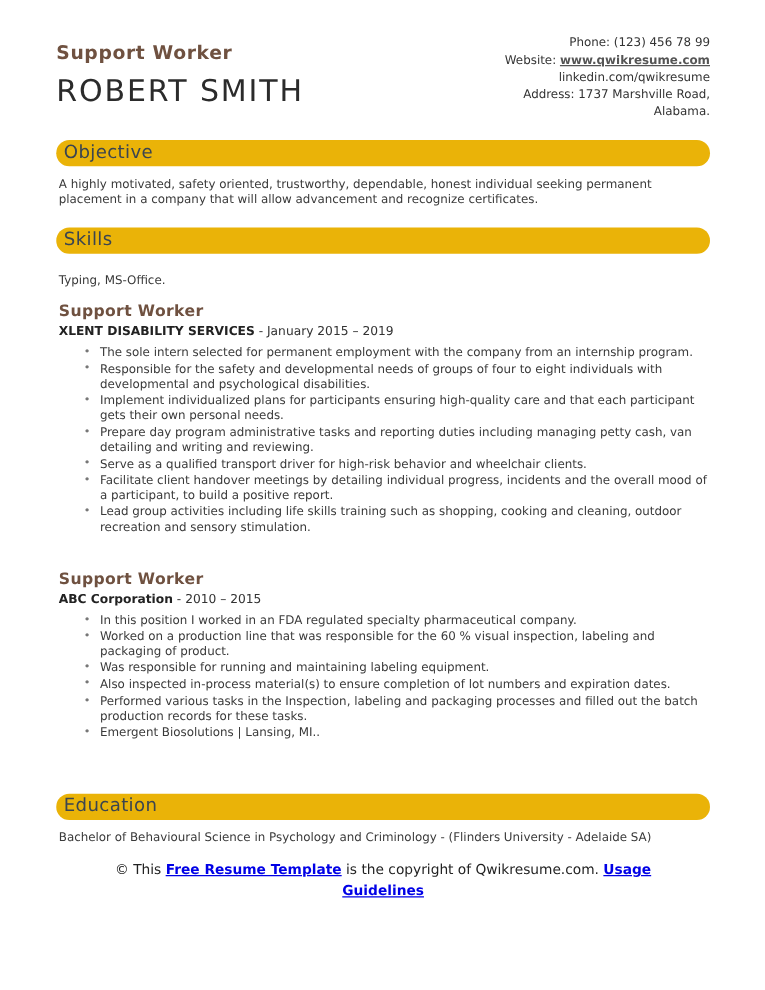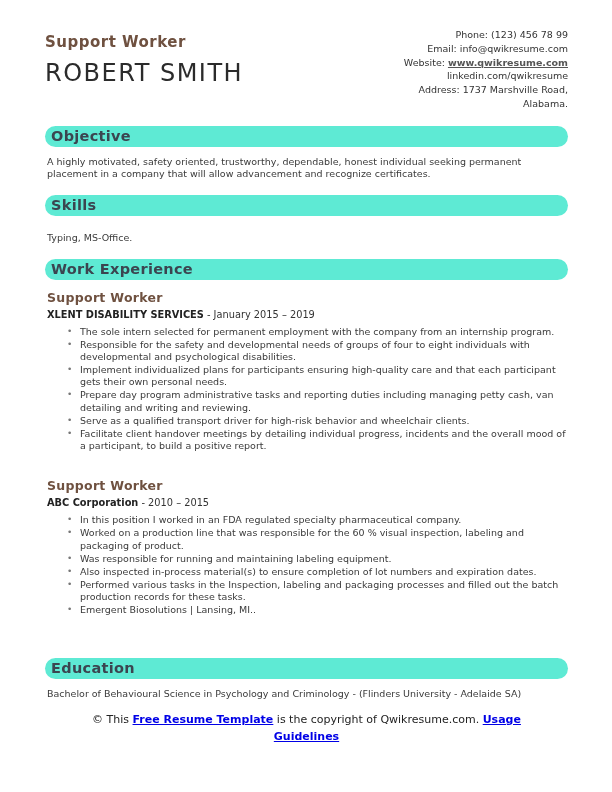--- a/index.html
+++ b/index.html
@@ -27,22 +27,22 @@
     letter-spacing: 1.5px; margin-top: 8px;
   }
   .contact {
     width: 172px; text-align: right; font-size: 9.5px;
     line-height: 1.45; color: #333333;
   }
   .contact a { color: #555555; text-decoration: underline; font-weight: bold; }
 
   
   .section-bar {
-    background: #5eead4; color: #3b4550;
-    font-size: 14.5px; font-weight: bold; letter-spacing: 0.3px;
+    background: #eab308; color: #3b4550;
+    font-size: 14.5px; font-weight: normal; letter-spacing: 0.3px;
     padding: 2px 6px 3px 6px;
   }
   .para {
     font-size: 9.5px; line-height: 1.3; color: #3a3a3a;
     margin: 9px 0 0 2px; max-width: 521px;
   }
   .bar-objective { margin-top: 0; }
   .bar-skills { margin-top: 15px; }
   .skills-text { margin-top: 16px; }
   .bar-work { margin-top: 14px; }
@@ -78,48 +78,47 @@
 
 <div class="page">
 
   <div class="header">
     <div class="header-left">
       <div class="job-title">Support Worker</div>
       <div class="person-name">ROBERT SMITH</div>
     </div>
     <div class="contact">
         <div>Phone: (123) 456 78 99</div>
-        <div>Email: info@qwikresume.com</div>
         <div><span>Website: </span><a href="#">www.qwikresume.com</a></div>
         <div>linkedin.com/qwikresume</div>
         <div>Address: 1737 Marshville Road,</div>
         <div>Alabama.</div>
       </div>
   </div>
 
   <div class="section-bar bar-objective">Objective</div>
   <div class="para">A highly motivated, safety oriented, trustworthy, dependable, honest individual seeking permanent placement in a company that will allow advancement and recognize certificates.</div>
 
   <div class="section-bar bar-skills">Skills</div>
   <div class="para skills-text">Typing, MS-Office.</div>
 
-  <div class="section-bar bar-work">Work Experience</div>
   <div id="jobs">
     <div class="job">
       <div class="job-role">Support Worker</div>
       <div class="job-company-line">
         <span class="job-company">XLENT DISABILITY SERVICES</span><span class="job-dates"> - January 2015 – 2019</span>
       </div>
       <ul class="job-bullets">
           <li>The sole intern selected for permanent employment with the company from an internship program.</li>
           <li>Responsible for the safety and developmental needs of groups of four to eight individuals with developmental and psychological disabilities.</li>
           <li>Implement individualized plans for participants ensuring high-quality care and that each participant gets their own personal needs.</li>
           <li>Prepare day program administrative tasks and reporting duties including managing petty cash, van detailing and writing and reviewing.</li>
           <li>Serve as a qualified transport driver for high-risk behavior and wheelchair clients.</li>
           <li>Facilitate client handover meetings by detailing individual progress, incidents and the overall mood of a participant, to build a positive report.</li>
+          <li>Lead group activities including life skills training such as shopping, cooking and cleaning, outdoor recreation and sensory stimulation.</li>
         </ul>
     </div>
 
     <div class="job">
       <div class="job-role">Support Worker</div>
       <div class="job-company-line">
         <span class="job-company">ABC Corporation</span><span class="job-dates"> - 2010 – 2015</span>
       </div>
       <ul class="job-bullets">
           <li>In this position I worked in an FDA regulated specialty pharmaceutical company.</li>

